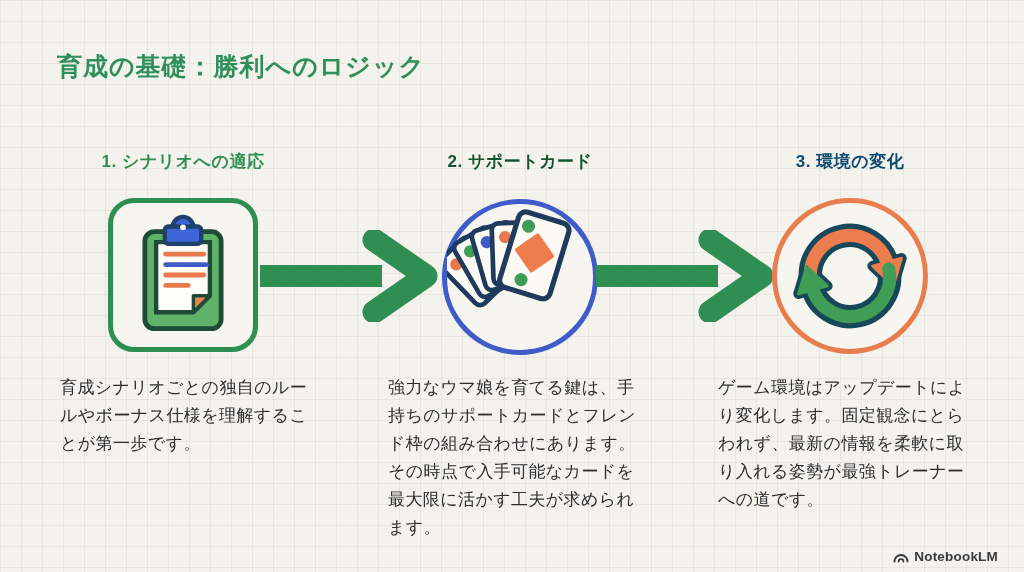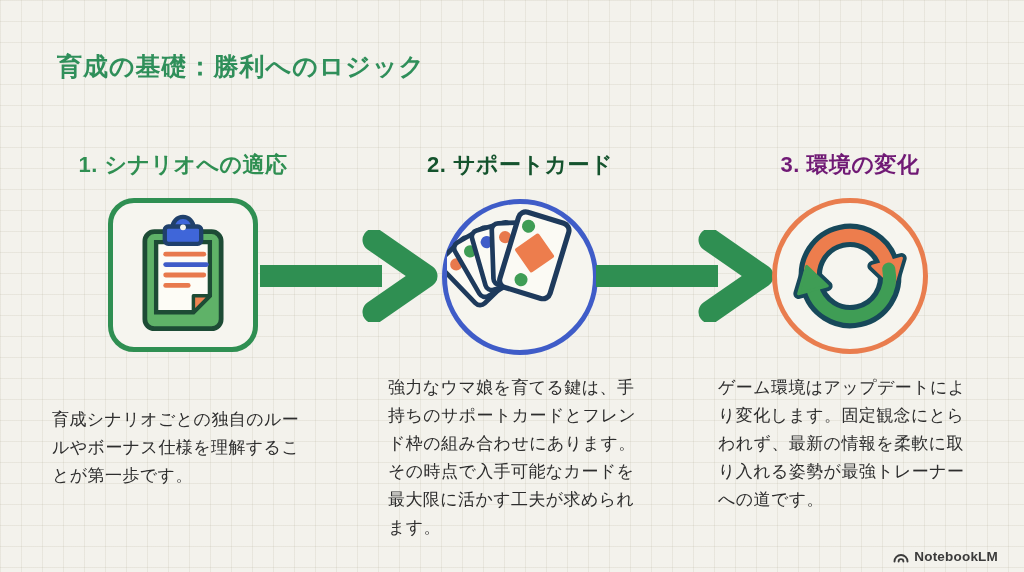--- a/index.html
+++ b/index.html
@@ -15,26 +15,26 @@
     color: #2d2d2d;
   }
   .slide { position: absolute; inset: 0; }
   .title {
     position: absolute; left: 57px; top: 50px;
     font-size: 25px; font-weight: 800; letter-spacing: 1px;
     color: #2f8f5a;
   }
   .step-label {
     position: absolute; top: 150px; width: 290px;
-    text-align: center; font-size: 22px; font-weight: 700;
+    text-align: center; font-size: 17px; font-weight: 700;
     letter-spacing: 0.5px;
   }
   .label-1 { left: 38px;  color: #2f8f52; }
   .label-2 { left: 375px; color: #14532d; }
-  .label-3 { left: 705px; color: #701a75; }
+  .label-3 { left: 705px; color: #0c4a6e; }
 
   .icon-box {
     position: absolute; display: flex;
     align-items: center; justify-content: center;
     background: #f6f5ef;
   }
   .box-square {
     left: 108px; top: 198px; width: 150px; height: 154px;
     border: 5px solid #2f8f52; border-radius: 26px;
   }
@@ -48,21 +48,21 @@
   }
   .flow-arrow { position: absolute; top: 230px; width: 185px; height: 92px; }
   .arrow-1 { left: 256px; }
   .arrow-2 { left: 592px; }
 
   .step-desc {
     position: absolute; top: 374px; width: 280px;
     font-size: 17px; line-height: 28px; letter-spacing: 0.4px;
     white-space: pre-line; color: #2d2d2d;
   }
-  .desc-1 { left: 52px; margin-top: 32px; }
+  .desc-1 { left: 60px; }
   .desc-2 { left: 388px; }
   .desc-3 { left: 718px; }
 
   .footer {
     position: absolute; right: 26px; bottom: 8px;
     display: flex; align-items: center; gap: 5px;
     color: #3b3b3b;
   }
   .footer .brand { font-size: 13.5px; font-weight: 600; letter-spacing: 0.2px; }
   .icon-span { display: inline-flex; }

